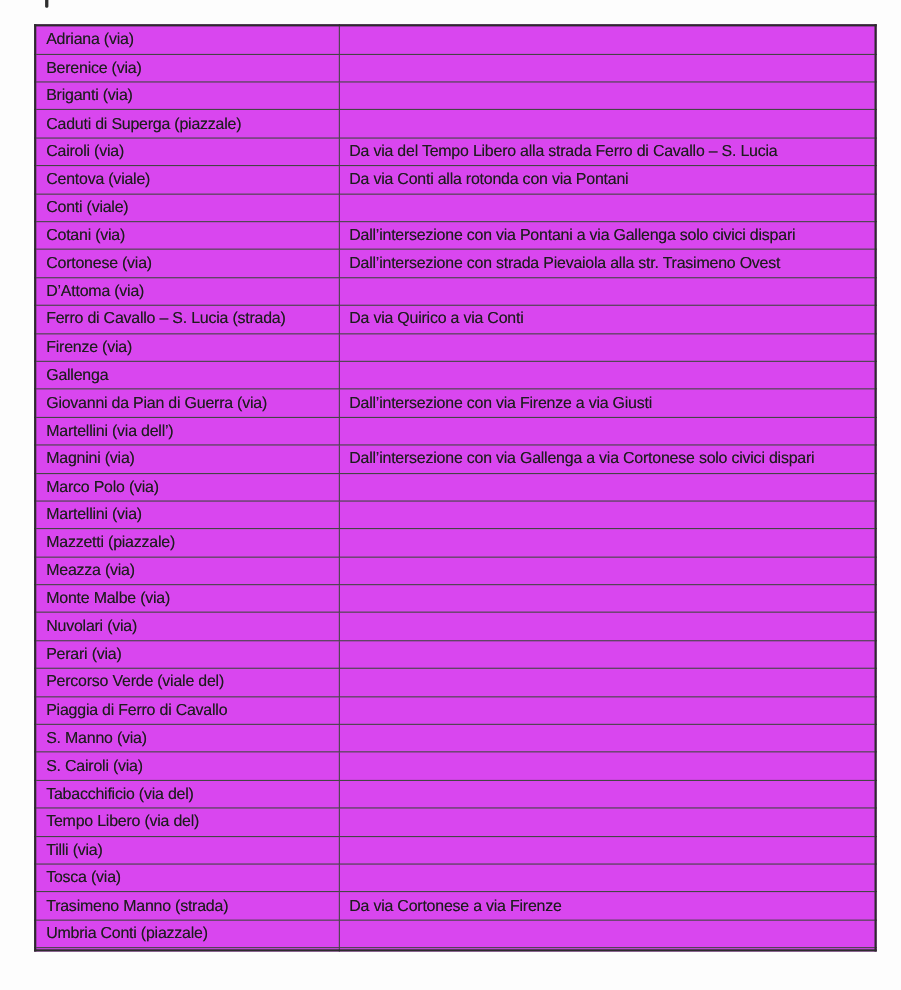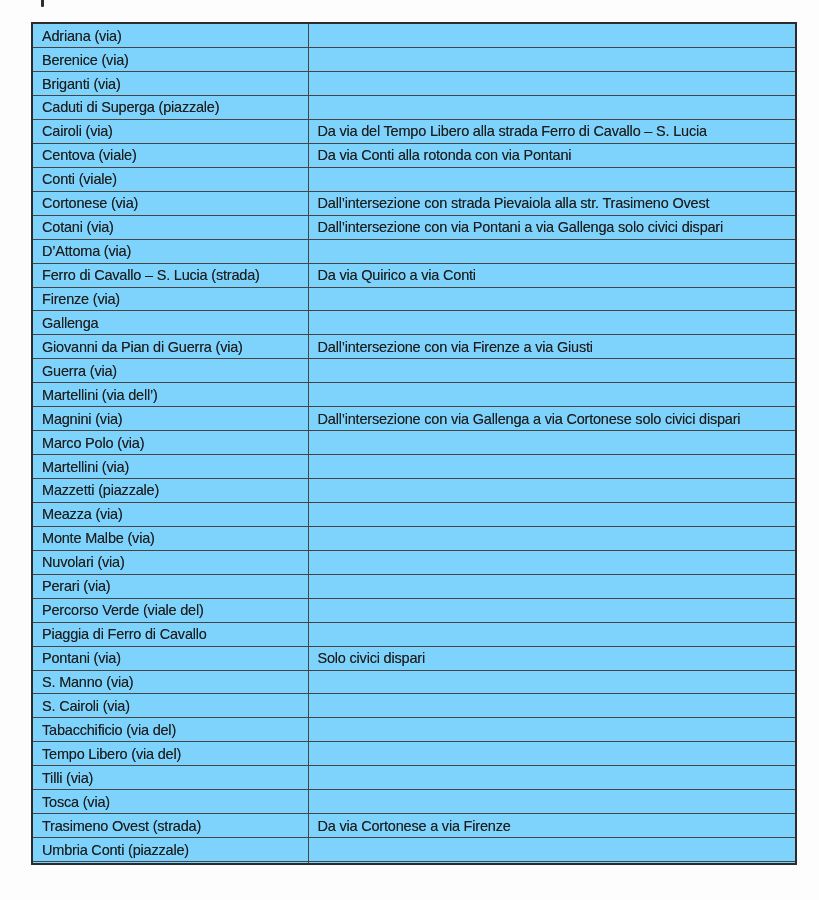--- a/index.html
+++ b/index.html
@@ -27,21 +27,21 @@
     border-radius: 0 0 1px 1px;
   }
   table.street-table {
     position: absolute;
     left: 31px;
     top: 22px;
     width: 764px;
     height: 843px;
     border-collapse: collapse;
     table-layout: fixed;
-    background: #7dd3fc;
+    background: #d946ef;
     border: 2px solid #2c2c2c;
   }
   table.street-table td {
     border: 1px solid #454545;
     padding: 0 4px 0 9px;
     font-size: 14.5px;
     letter-spacing: -0.2px;
     color: #1d1d1d;
     vertical-align: middle;
     white-space: nowrap;
@@ -85,52 +85,48 @@
         </tr>
         <tr>
           <td class="col-street">Centova (viale)</td>
           <td class="col-desc">Da via Conti alla rotonda con via Pontani</td>
         </tr>
         <tr>
           <td class="col-street">Conti (viale)</td>
           <td class="col-desc"></td>
         </tr>
         <tr>
+          <td class="col-street">Cotani (via)</td>
+          <td class="col-desc">Dall’intersezione con via Pontani a via Gallenga solo civici dispari</td>
+        </tr>
+        <tr>
           <td class="col-street">Cortonese (via)</td>
           <td class="col-desc">Dall’intersezione con strada Pievaiola alla str. Trasimeno Ovest</td>
         </tr>
         <tr>
-          <td class="col-street">Cotani (via)</td>
-          <td class="col-desc">Dall’intersezione con via Pontani a via Gallenga solo civici dispari</td>
-        </tr>
-        <tr>
           <td class="col-street">D’Attoma (via)</td>
           <td class="col-desc"></td>
         </tr>
         <tr>
           <td class="col-street">Ferro di Cavallo – S. Lucia (strada)</td>
           <td class="col-desc">Da via Quirico a via Conti</td>
         </tr>
         <tr>
           <td class="col-street">Firenze (via)</td>
           <td class="col-desc"></td>
         </tr>
         <tr>
           <td class="col-street">Gallenga</td>
           <td class="col-desc"></td>
         </tr>
         <tr>
           <td class="col-street">Giovanni da Pian di Guerra (via)</td>
           <td class="col-desc">Dall’intersezione con via Firenze a via Giusti</td>
         </tr>
         <tr>
-          <td class="col-street">Guerra (via)</td>
-          <td class="col-desc"></td>
-        </tr>
-        <tr>
           <td class="col-street">Martellini (via dell’)</td>
           <td class="col-desc"></td>
         </tr>
         <tr>
           <td class="col-street">Magnini (via)</td>
           <td class="col-desc">Dall’intersezione con via Gallenga a via Cortonese solo civici dispari</td>
         </tr>
         <tr>
           <td class="col-street">Marco Polo (via)</td>
           <td class="col-desc"></td>
@@ -161,24 +157,20 @@
         </tr>
         <tr>
           <td class="col-street">Percorso Verde (viale del)</td>
           <td class="col-desc"></td>
         </tr>
         <tr>
           <td class="col-street">Piaggia di Ferro di Cavallo</td>
           <td class="col-desc"></td>
         </tr>
         <tr>
-          <td class="col-street">Pontani (via)</td>
-          <td class="col-desc">Solo civici dispari</td>
-        </tr>
-        <tr>
           <td class="col-street">S. Manno (via)</td>
           <td class="col-desc"></td>
         </tr>
         <tr>
           <td class="col-street">S. Cairoli (via)</td>
           <td class="col-desc"></td>
         </tr>
         <tr>
           <td class="col-street">Tabacchificio (via del)</td>
           <td class="col-desc"></td>
@@ -189,21 +181,21 @@
         </tr>
         <tr>
           <td class="col-street">Tilli (via)</td>
           <td class="col-desc"></td>
         </tr>
         <tr>
           <td class="col-street">Tosca (via)</td>
           <td class="col-desc"></td>
         </tr>
         <tr>
-          <td class="col-street">Trasimeno Ovest (strada)</td>
+          <td class="col-street">Trasimeno Manno (strada)</td>
           <td class="col-desc">Da via Cortonese a via Firenze</td>
         </tr>
         <tr>
           <td class="col-street">Umbria Conti (piazzale)</td>
           <td class="col-desc"></td>
         </tr>
         <tr>
           <td class="col-street"></td>
           <td class="col-desc"></td>
         </tr>

